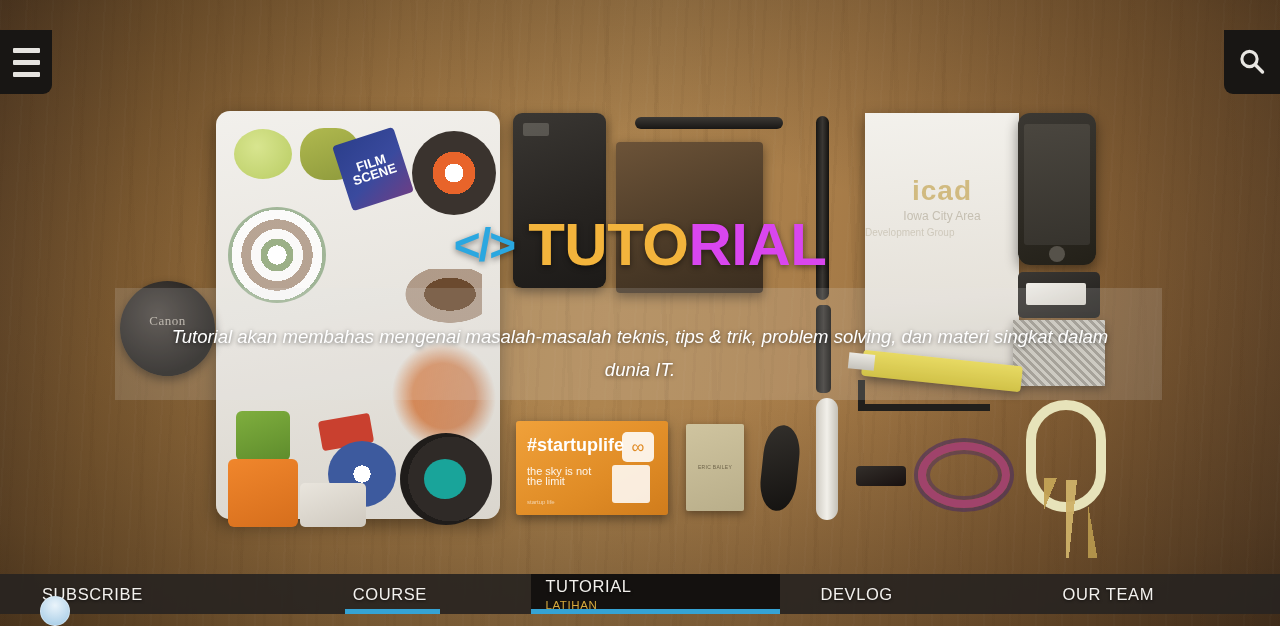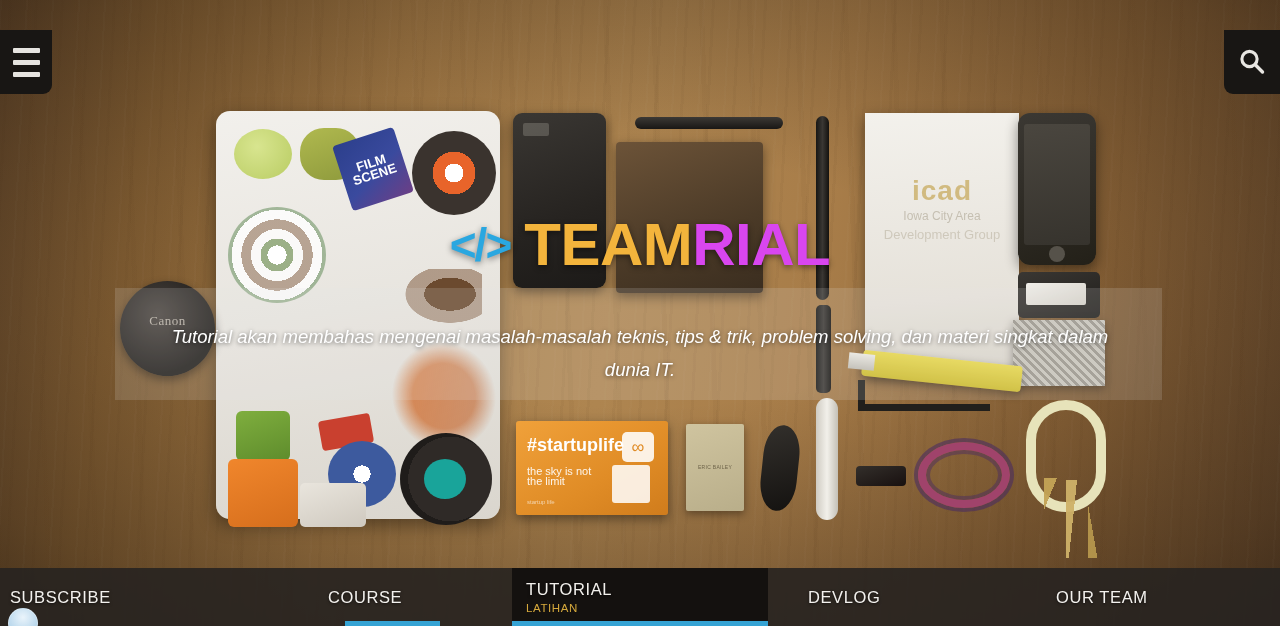--- a/index.html
+++ b/index.html
@@ -110,22 +110,22 @@
   .pen2 { left:816px; top:305px; width:15px; height:88px; border-radius:5px;
     background:linear-gradient(90deg,#171614,#3a3733,#14120f); }
   
   .notebook { left:865px; top:113px; width:154px; height:262px;
     background:linear-gradient(175deg,#f3f1ec,#e6e2da 70%,#d9d4ca);
     box-shadow:0 5px 14px rgba(0,0,0,.4);padding-left:20px; }
   .nb-logo { position:absolute; left:0; right:0; top:62px; text-align:center;
     color:#c8ab5f; font-size:28px; font-weight:bold; letter-spacing:1px; opacity:.75; }
   .nb-sub { position:absolute; left:0; right:0; top:96px; text-align:center;
     color:#b9b2a2; font-size:12px; opacity:.75; }
-  .nb-sub2 { position:absolute; left:0; right:0; top:114px; text-align:center;
-    color:#c3bcac; font-size:13px; opacity:.7; }
+  .nb-sub2 { position:absolute; left:0; right:0; top:114px; 
+    color:#c3bcac; font-size:10px; opacity:.7; }
   
   .phone { left:1018px; top:113px; width:78px; height:152px; border-radius:12px;
     background:linear-gradient(160deg,#3b3833,#232018);
     box-shadow:0 5px 13px rgba(0,0,0,.45); }
   .phone::before { content:""; position:absolute; left:6px; top:11px; right:6px; bottom:20px;
     border-radius:3px; background:linear-gradient(170deg,#4a463f,#36332d); }
   .phone::after { content:""; position:absolute; left:50%; margin-left:-8px; bottom:3px;
     width:16px; height:16px; border-radius:50%; background:#56524a; }
   
   .cardholder { left:1018px; top:272px; width:82px; height:46px; border-radius:5px;
@@ -224,22 +224,22 @@
 
   
   .search-btn {
     position:absolute; right:0; top:30px; width:56px; height:64px;
     background:#181614; border-bottom-left-radius:9px;
     display:flex; align-items:center; justify-content:center; cursor:pointer;
   }
 
   
   .bottom-nav {
-    position:absolute; left:0; bottom:0; width:1280px; height:58px;
-    display:flex; background:rgba(40,36,33,.92);
+    position:absolute; left:0; bottom:12px; width:1280px; height:40px;
+    display:flex; background:rgba(40,36,33,.92);padding-left:32px;
   }
   .nav-item {
     position:relative; display:flex; flex-direction:column; justify-content:center;
     color:#f3f1ee; cursor:pointer;
   }
   .nav-item .nav-label {
     font-size:16.5px; letter-spacing:.6px;
     text-shadow:0 1px 3px rgba(0,0,0,.6);
   }
   .nav-item.active { background:#14110f; }
@@ -327,21 +327,21 @@
     <div class="obj usb"></div>
     <div class="obj coil"></div>
     <div class="obj carabiner"></div>
     <div class="obj keys"></div>
   </div>
 
   <div class="text-band"></div>
 
   <div class="hero-title">
     <span class="code-icon">&lt;/&gt;</span>
-    <span><span class="t-amber">TEAM</span><span class="t-white">RIAL</span></span>
+    <span><span class="t-amber">TUTO</span><span class="t-white">RIAL</span></span>
   </div>
 
   <div class="hero-desc">Tutorial akan membahas mengenai masalah-masalah teknis, tips &amp; trik, problem solving, dan materi singkat dalam dunia IT.</div>
 
   <div class="menu-btn">
     <i></i>
     <i></i>
     <i></i>
   </div>
 

